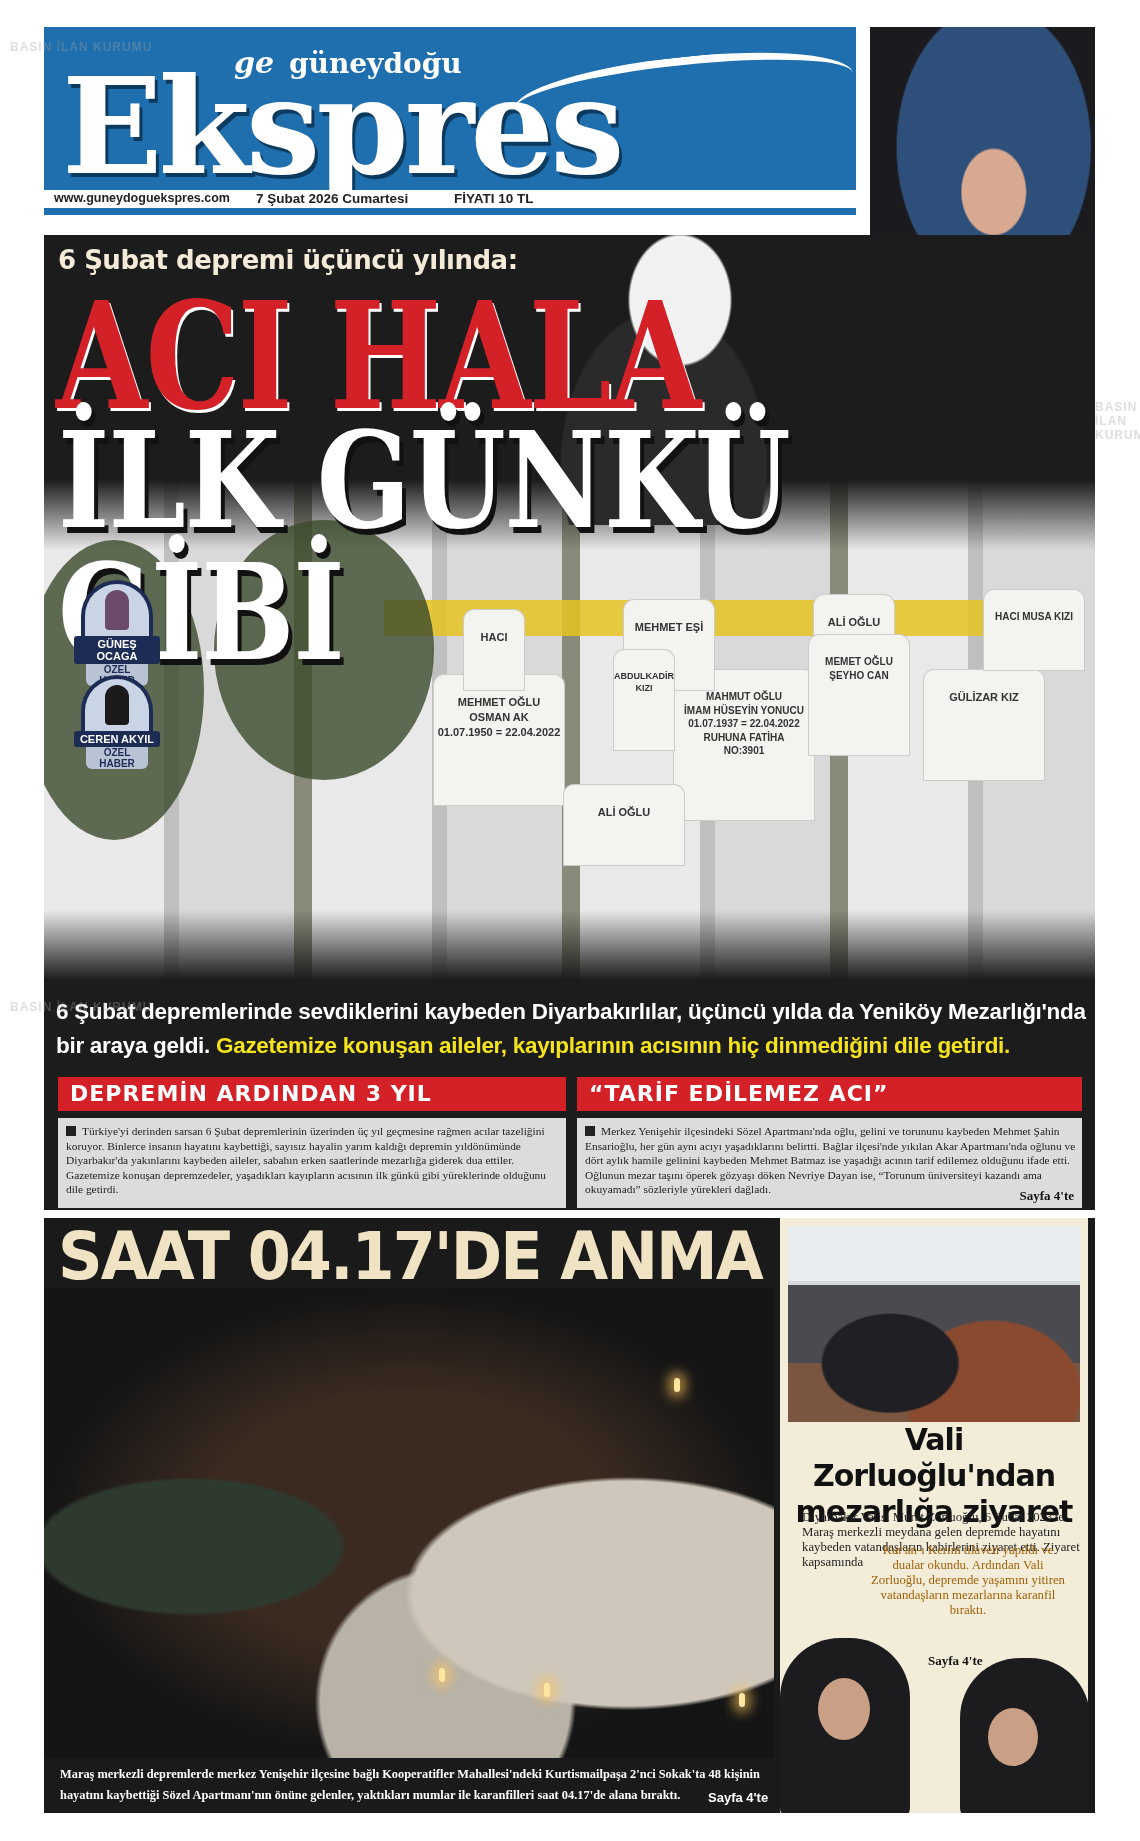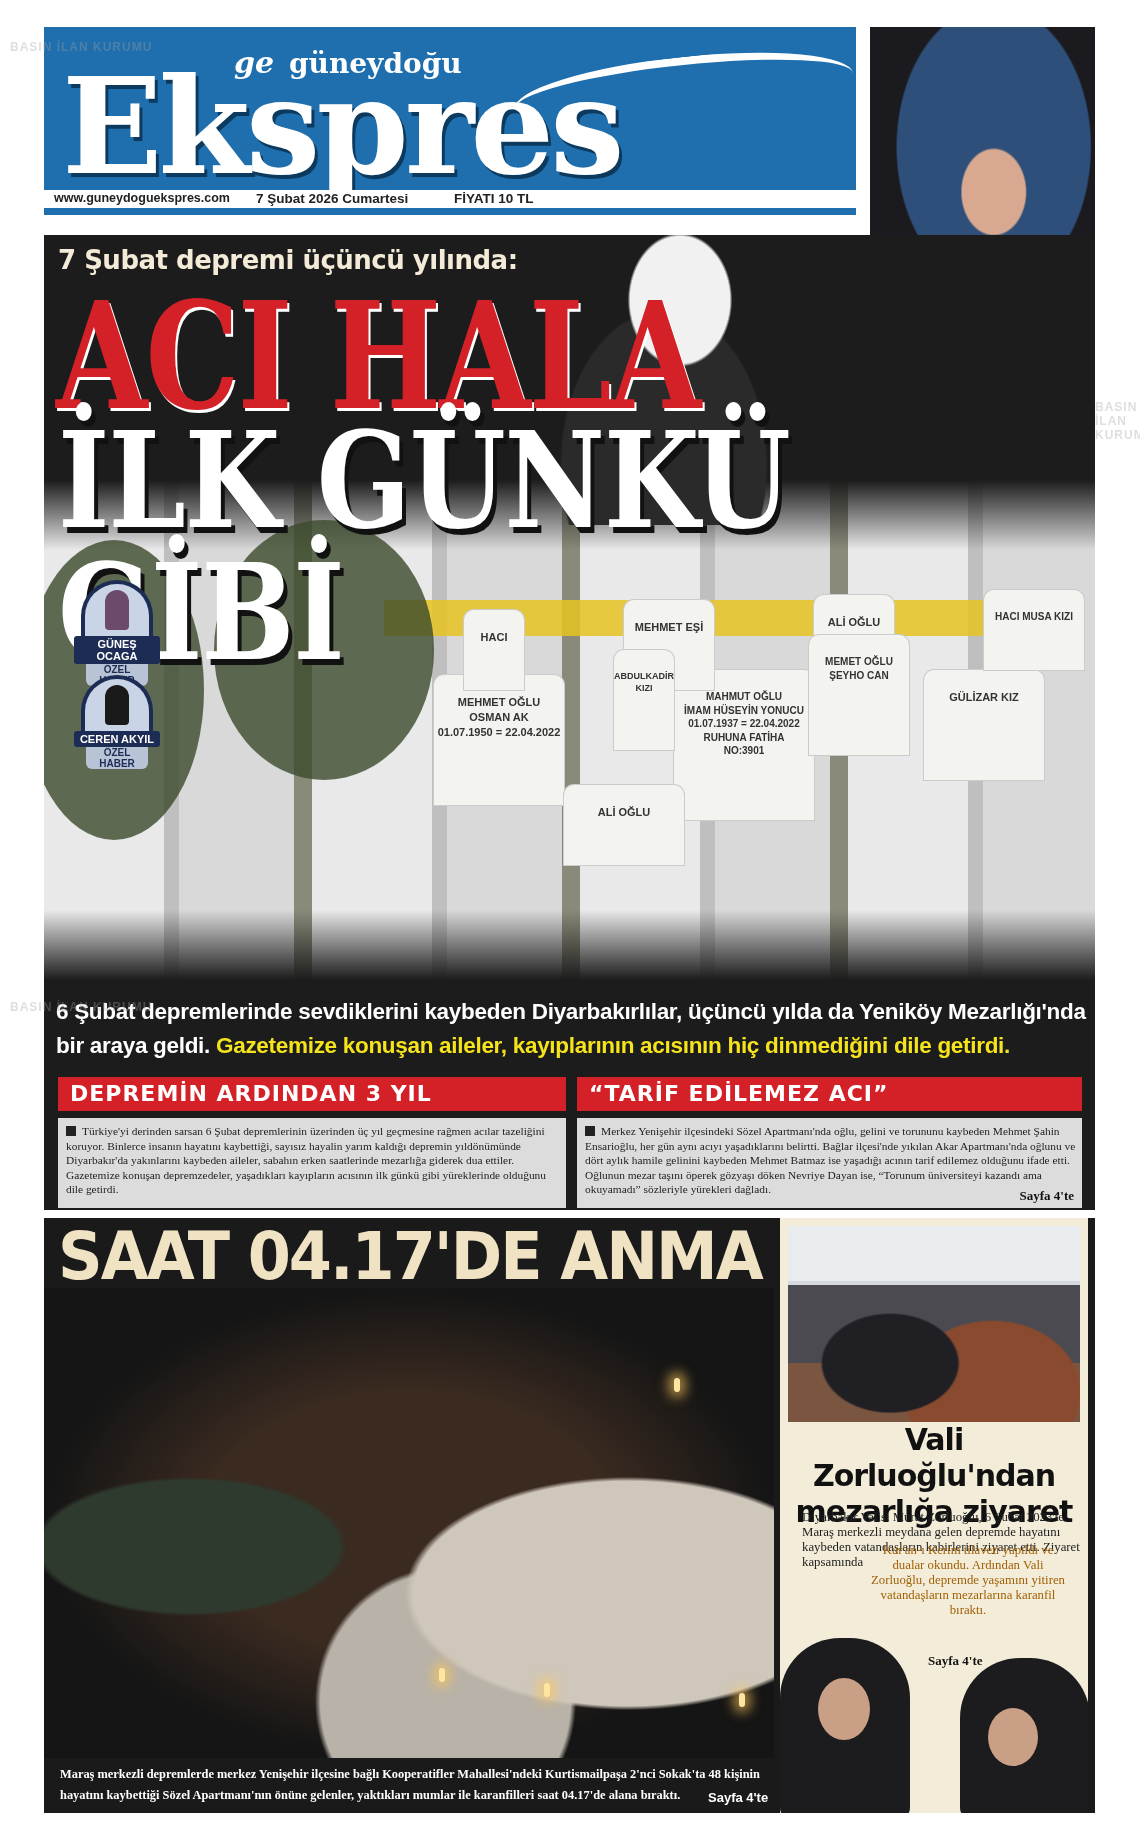--- a/index.html
+++ b/index.html
@@ -101,21 +101,21 @@
     <div class="grave" style="left:770px;top:115px;width:80px;height:50px;">ALİ OĞLU</div>
     <div class="grave" style="left:765px;top:155px;width:100px;height:100px;white-space:pre-line;font-size:10px;">MEMET OĞLU
 ŞEYHO CAN</div>
     <div class="grave" style="left:880px;top:190px;width:120px;height:90px;">GÜLİZAR KIZ</div>
     <div class="grave" style="left:940px;top:110px;width:100px;height:60px;font-size:10px;">HACI MUSA KIZI</div>
     <div class="grave" style="left:520px;top:305px;width:120px;height:60px;">ALİ OĞLU</div>
   </div>
 
   <div id="photo-old-woman" class="abs" style="left:460px;top:-10px;"></div>
 
-  <div class="kicker">7 Şubat depremi üçüncü yılında:</div>
+  <div class="kicker">6 Şubat depremi üçüncü yılında:</div>
   <h1 class="head1" style="margin:0">ACI HALA</h1>
   <h1 class="head2" style="margin:0">İLK GÜNKÜ GİBİ</h1>
 
   <div class="badge" style="top:345px;">
     <div class="ring">
         <div class="face"></div>
       </div>
     <div class="name">GÜNEŞ OCAGA</div>
     <div class="role">ÖZEL HABER</div>
   </div>

